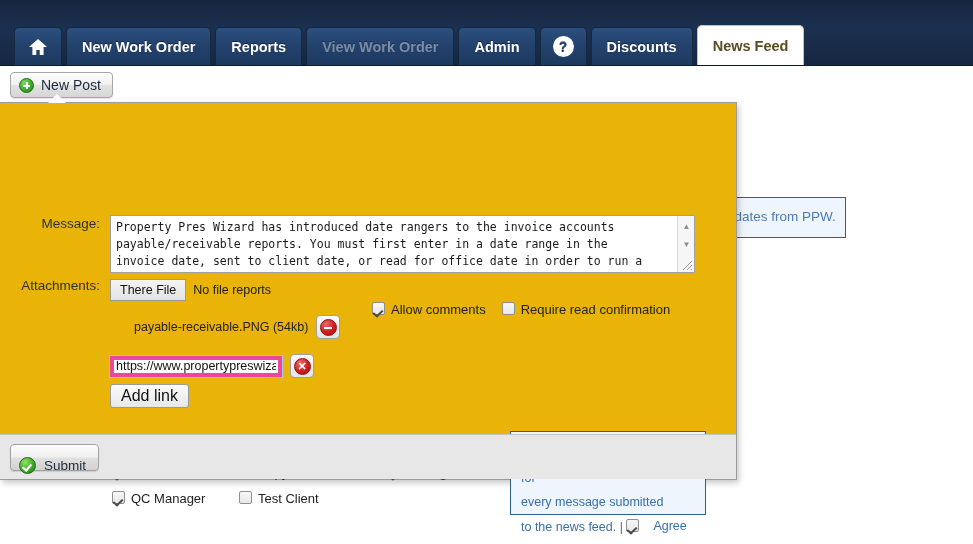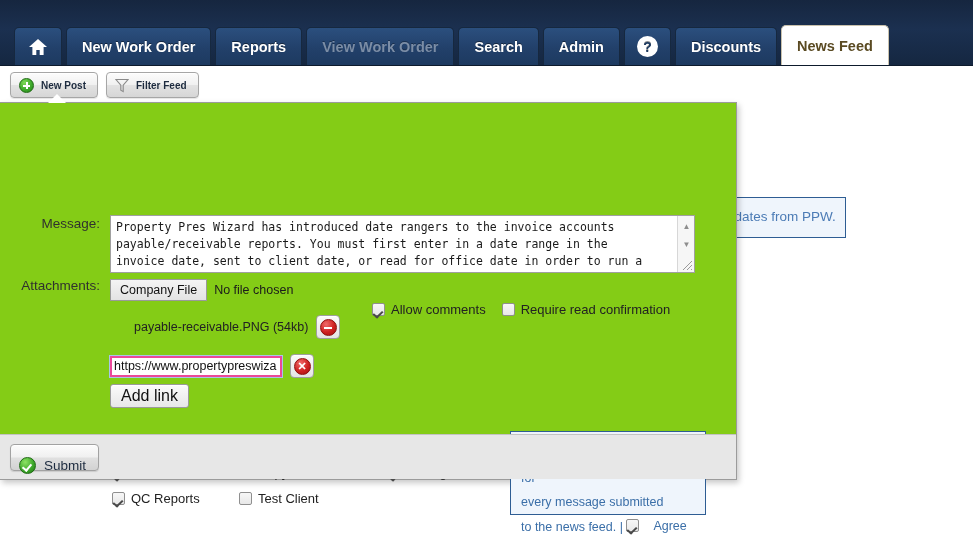--- a/index.html
+++ b/index.html
@@ -69,21 +69,21 @@
     font-size: 13.5px;
     padding: 11px 0 0 14px;
     white-space: nowrap;
     overflow: hidden;
   }
 
   
   #panel {
     position: absolute; left: 0; top: 102px;
     width: 737px; height: 378px;
-    background: #84cc16;
+    background: #eab308;
     border: 1px solid #9b9b9b;
     border-left: none;
     box-shadow: 2px 3px 6px rgba(0,0,0,.22);
   }
   #notch {
     position: absolute; left: 48px; top: -9px;
     width: 18px; height: 9px; overflow: hidden;
   }
   #notch::before {
     content: ""; position: absolute; left: 0; top: 0;
@@ -104,26 +104,25 @@
     position: absolute; left: 10px; top: 72px;
     display: flex; gap: 8px; align-items: center;
   }
   .tbbtn {
     height: 26px;
     display: flex; align-items: center; gap: 7px;
     padding: 0 11px 0 8px;
     background: linear-gradient(to bottom, #fcfcfc 0%, #f1f1f1 48%, #e2e2e2 52%, #d6d6d6 100%);
     border: 1px solid #a6a6a6;
     border-radius: 4px;
-    font-size: 10px;
+    font-size: 14px;
     color: #1d2b3f;
     cursor: pointer;
     box-shadow: 0 1px 1px rgba(0,0,0,.10), inset 0 1px 0 #ffffff;
     white-space: nowrap;
-    font-weight: bold;
   }
   .plus-icon {
     width: 15px; height: 15px; border-radius: 50%;
     background: radial-gradient(circle at 35% 28%, #7ed957 0%, #3faa2c 55%, #248017 100%);
     border: 1px solid #1e6a13;
     position: relative; flex: none;
   }
   .plus-icon::before, .plus-icon::after {
     content:""; position:absolute; background:#fff;
   }
@@ -232,21 +231,21 @@
     position: relative;
     color:#fff; font-size: 11px; font-weight: bold;
     display:flex; align-items:center; justify-content:center;
     line-height: 1;
   }
 
   #opt-row {
     position: absolute; left: 372px; top: 199px;
     display: flex; align-items: center; gap: 16px;
   }
-  .cbwrap { display:flex; align-items:center; gap: 6px; font-size: 13px; color:#222; white-space: nowrap; cursor: pointer; }
+  .cbwrap { display:flex; align-items:flex-start; gap: 6px; font-size: 13px; color:#222; white-space: nowrap; cursor: pointer; }
   .cb {
     width: 13px; height: 13px; flex: none;
     border: 1px solid #8f8f8f;
     background: linear-gradient(to bottom, #f7f7f7, #e8e8e8);
     border-radius: 2px;
     position: relative;
   }
   .cb.checked::after {
     content: "";
     position: absolute; left: 2px; top: 5px;
@@ -256,21 +255,21 @@
     transform: rotate(40deg) skewX(-6deg);
   }
   .bold-lbl { font-weight: normal; }
 
   #link-row {
     position: absolute; left: 110px; top: 251px;
     display: flex; align-items: center; gap: 8px;
   }
   #link-input {
     width: 172px; height: 21px;
-    border: 2px solid #ec4899;
+    border: 4px solid #ec4899;
     outline: 1px solid #a8c6e8;
     padding: 0 2px;
     font-family: "Liberation Sans", sans-serif;
     font-size: 12.5px;
     color: #111;
     background: #fff;
   }
   #addlink-btn {
     position: absolute; left: 110px; top: 281px;
     height: 24px; padding: 0 10px;
@@ -358,23 +357,20 @@
       <div class="tab">
         <span>New Work Order</span>
       </div>
       <div class="tab">
         <span>Reports</span>
       </div>
       <div class="tab disabled">
         <span>View Work Order</span>
       </div>
       <div class="tab">
-        <span>Search</span>
-      </div>
-      <div class="tab">
         <span>Admin</span>
       </div>
       <div class="tab help">
         <span class="help-icon">?</span>
       </div>
       <div class="tab">
         <span>Discounts</span>
       </div>
       <div class="tab active">
         <span>News Feed</span>
@@ -383,28 +379,20 @@
 </div>
 
 <div id="bg-feed-box">
   <span>pdates from PPW.</span>
 </div>
 
 <div id="toolbar">
   <div class="tbbtn">
     <span class="plus-icon"></span>
     <span>New Post</span>
-  </div>
-  <div class="tbbtn">
-    <span class="funnel-icon">
-      <svg viewBox="0 0 14 15" width="14" height="15">
-        <path d="M1 1.5 H13 L8.2 7.2 V13.6 L5.8 12.1 V7.2 Z" fill="none" stroke="#8a8a8a" stroke-width="1.1"></path>
-      </svg>
-    </span>
-    <span>Filter Feed</span>
   </div>
 </div>
 
 <div id="panel">
   <div id="notch"></div>
 
   <div class="flabel row" id="msg-label">Message:</div>
   <div id="msg-box">
     <div id="msg-text">Property Pres Wizard has introduced date rangers to the invoice accounts
 payable/receivable reports. You must first enter in a date range in the
@@ -415,22 +403,22 @@
     </div>
     <div id="msg-resize">
       <svg viewBox="0 0 15 15" width="15" height="15">
         <path d="M13 4 L4 13 M13 8 L8 13 M13 12 L12 13" stroke="#9a9a9a" stroke-width="1"></path>
       </svg>
     </div>
   </div>
 
   <div class="flabel row" id="att-label">Attachments:</div>
   <div id="choose-wrap">
-    <div id="choose-btn">Company File</div>
-    <div id="nofile">No file chosen</div>
+    <div id="choose-btn">There File</div>
+    <div id="nofile">No file reports</div>
   </div>
 
   <div id="att-file-row">
     <span id="att-file-name">payable-receivable.PNG (54kb)</span>
     <span class="icon-btn">
       <span class="minus-circle"></span>
     </span>
   </div>
 
   <div id="opt-row">
@@ -473,21 +461,21 @@
       <label class="cbwrap">
         <span class="cb"></span>
         <span>Copy Perm 5</span>
       </label>
       <label class="cbwrap">
         <span class="cb checked"></span>
         <span>Manager</span>
       </label>
       <label class="cbwrap">
         <span class="cb checked"></span>
-        <span>QC Reports</span>
+        <span>QC Manager</span>
       </label>
       <label class="cbwrap">
         <span class="cb"></span>
         <span>Test Client</span>
       </label>
       <div></div>
     </div>
 
   <div id="charge-box">
     <span class="info-icon">i</span><span>There is a $0.25 charge for</span><br>

